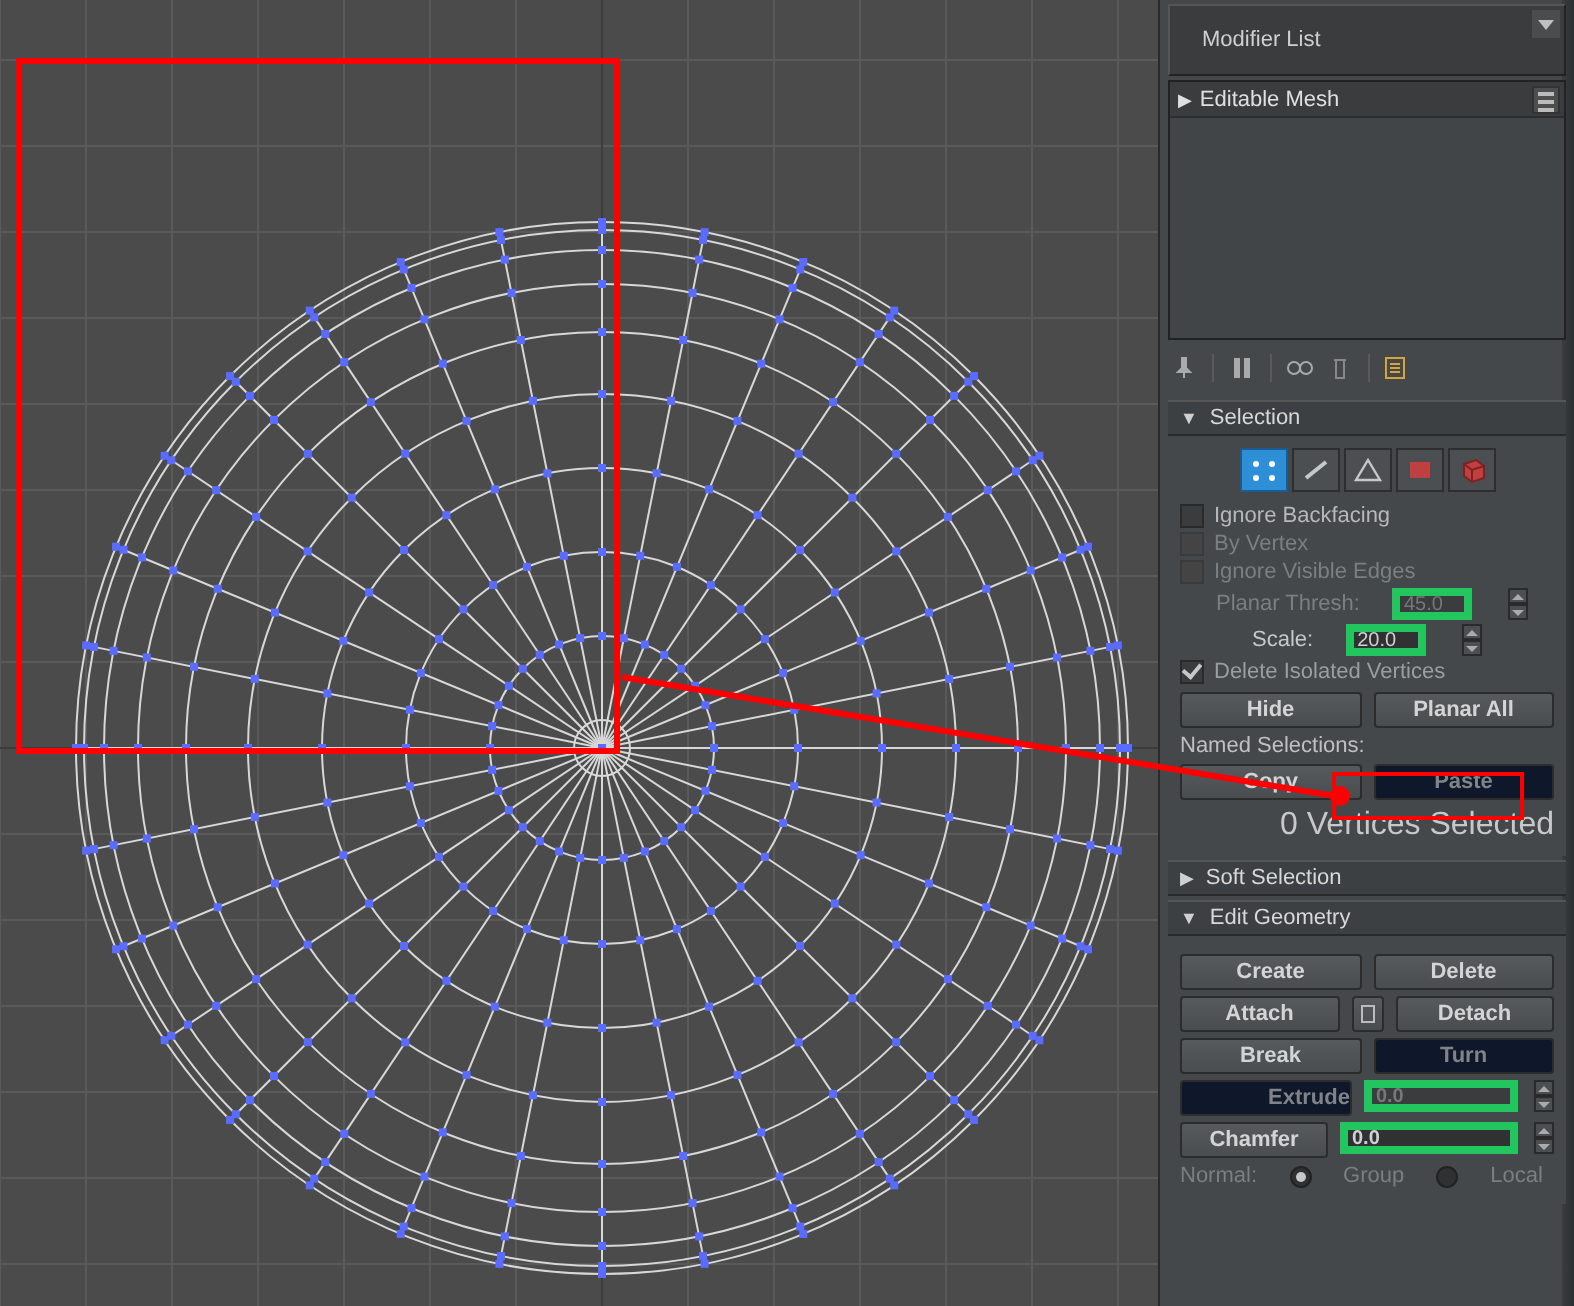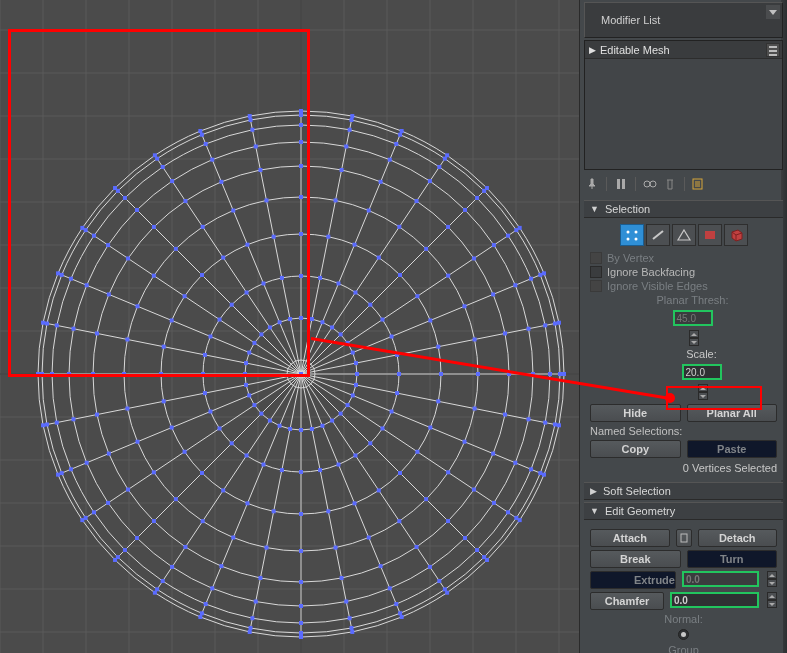--- a/index.html
+++ b/index.html
@@ -141,56 +141,56 @@
     border-right: 2px solid #c8c8c8;
     border-bottom: 2px solid #c8c8c8;
     transform: rotate(40deg);
   }
   .checkbox.disabled { background: #444; border-color: #3a3a3a; }
 
   .spinner {
     display: flex; align-items: center;
     height: 16px;
     background: #2f3133;
-    border: 2px solid #22c55e;
+    border: 4px solid #22c55e;
     color: #d0d0d0;
     font-size: 10px;
     padding: 0 2px;
   }
   .spinner.disabled { color: #777; background: #3a3c3e; }
   .spinner-btns {
     width: 10px; height: 16px;
     display: flex; flex-direction: column;
     margin-left: 2px;
   }
   .spinner-btns div {
     flex: 1; background: #4c4f52; border: 1px solid #2a2a2a;
     display: flex; align-items: center; justify-content: center;
   }
   .spinner-btns div::after { content:""; border-left:3px solid transparent; border-right:3px solid transparent; }
   .spinner-btns div:first-child::after { border-bottom:3px solid #aaa; }
   .spinner-btns div:last-child::after { border-top:3px solid #aaa; }
 
-  .line-row { display:flex; align-items:center; gap:4px; margin:2px 0;flex-direction:column; }
+  .line-row { display:flex; align-items:center; gap:16px; margin:2px 0; }
 
   .btn {
     height: 18px;
     background: linear-gradient(#565a5d, #4a4d50);
     border: 1px solid #2c2c2c;
     color: #d4d4d4;
     font-size: 11px;
     display: flex; align-items: center; justify-content: center;
     border-radius: 2px;
     flex: 1;
   }
   .btn.disabled { color: #808488; background: #0f172a; }
   .btn-row { display: flex; gap: 6px; margin: 3px 0; font-weight: bold; }
   .btn-tiny { width: 16px; flex: none; }
 
-  .status-right { text-align: right; color: #c8c8c8; margin-top: 4px; font-size: 11px; }
+  .status-right { text-align: right; color: #c8c8c8; margin-top: 4px; font-size: 16px; }
 
   .overlay-highlight {
     position: absolute;
     border: 3px solid #ff0000;
     pointer-events: none;
   }
   .overlay-box1 { left: 8px; top: 29px; width: 302px; height: 348px; }
   .overlay-box2 { left: 666px; top: 386px; width: 96px; height: 24px; border-width: 2px; }
   .overlay-line {
     position: absolute;
@@ -685,27 +685,27 @@
               </svg>
           </div>
           <div class="subobj-btn">
             <svg width="16" height="14">
                 <path d="M4 4 L10 2 L14 5 L14 11 L8 13 L4 10 Z" fill="#c04040" stroke="#802020"></path>
                 <path d="M4 4 L8 7 L14 5 M8 7 L8 13" stroke="#802020" fill="none"></path>
               </svg>
           </div>
         </div>
 
+        <div class="check-row">
+          <div class="checkbox"></div>
+          <span>Ignore Backfacing</span>
+        </div>
         <div class="check-row disabled">
           <div class="checkbox disabled"></div>
           <span>By Vertex</span>
-        </div>
-        <div class="check-row">
-          <div class="checkbox"></div>
-          <span>Ignore Backfacing</span>
         </div>
         <div class="check-row disabled">
           <div class="checkbox disabled"></div>
           <span>Ignore Visible Edges</span>
         </div>
 
         <div class="line-row" style="padding-left:18px;color:#7a7f83;">
           <span>Planar Thresh:</span>
           <div class="spinner disabled" style="width:40px;">
               <span>45.0</span>
@@ -720,20 +720,24 @@
           <span>Scale:</span>
           <div class="spinner" style="width:40px;">
               <span>20.0</span>
             </div>
           <div class="spinner-btns">
               <div></div>
               <div></div>
             </div>
         </div>
 
+        <div class="check-row" style="color:#9a9ea2;">
+          <div class="checkbox checked"></div>
+          <span>Delete Isolated Vertices</span>
+        </div>
 
         <div class="btn-row" style="margin-top:4px;">
           <div class="btn">Hide</div>
           <div class="btn">Planar All</div>
         </div>
 
         <div style="margin-top:2px;color:#c0c0c0;">Named Selections:</div>
         <div class="btn-row">
           <div class="btn">Copy</div>
           <div class="btn disabled">Paste</div>
@@ -749,20 +753,24 @@
         <span>Soft Selection</span>
       </div>
     </div>
 
     <div class="rollout">
       <div class="rollout-header">
         <span class="caret">▼</span>
         <span>Edit Geometry</span>
       </div>
       <div class="rollout-body">
+        <div class="btn-row">
+          <div class="btn">Create</div>
+          <div class="btn">Delete</div>
+        </div>
         <div class="btn-row">
           <div class="btn">Attach</div>
           <div class="btn btn-tiny">
               <svg width="8" height="10">
                 <rect x="1" y="1" width="6" height="8" fill="none" stroke="#bbb"></rect>
               </svg>
             </div>
           <div class="btn">Detach</div>
         </div>
         <div class="btn-row">

